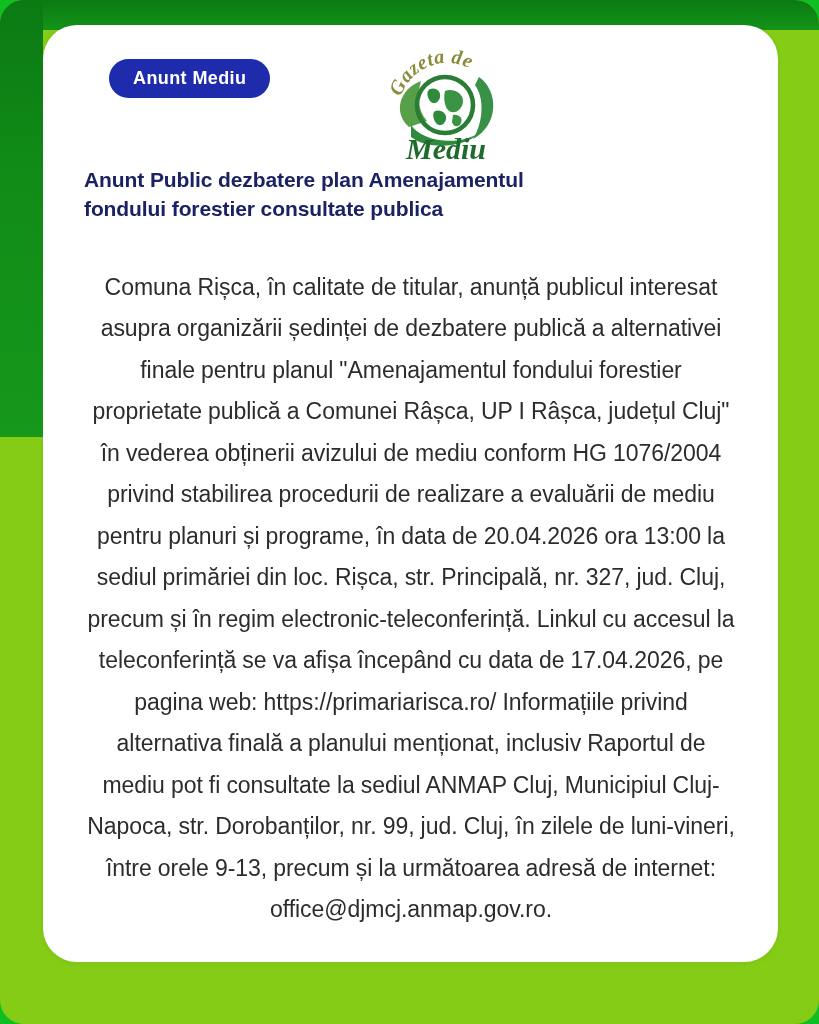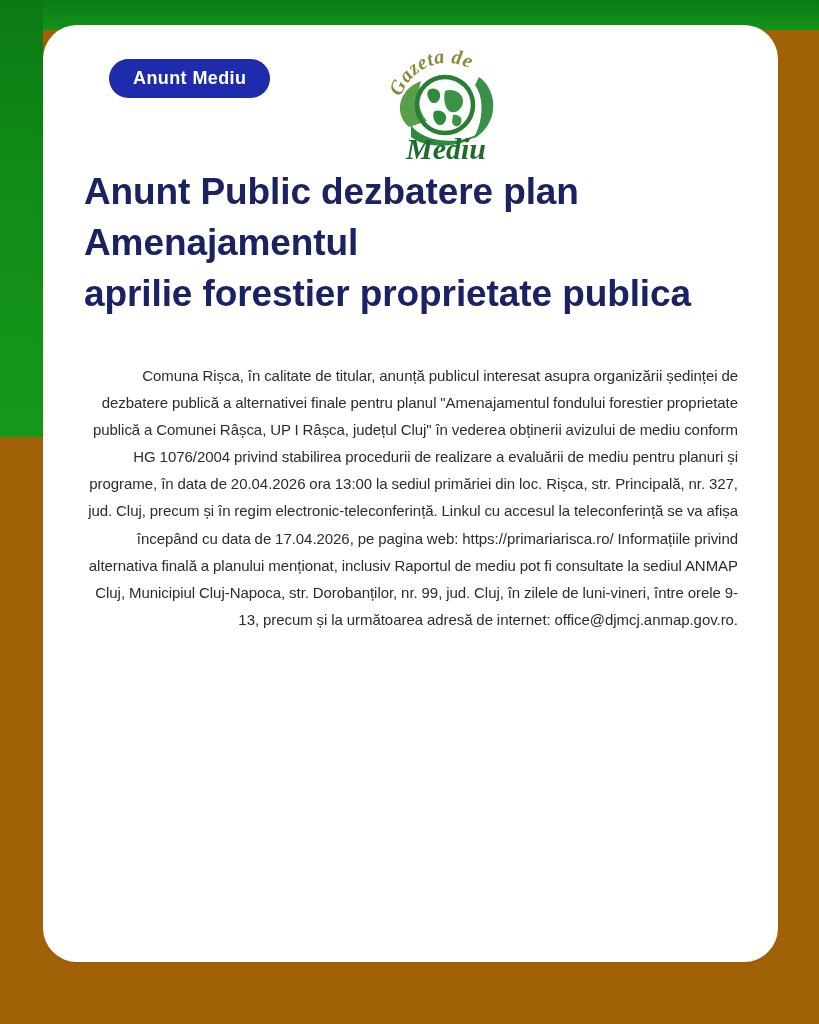--- a/index.html
+++ b/index.html
@@ -11,22 +11,23 @@
     height: 1024px;
     overflow: hidden;
     font-family: "Liberation Sans", sans-serif;
     background: #0fbf22;
   }
 
   #poster {
     position: relative;
     width: 819px;
     height: 1024px;
-    background: #a16207;
+    background: #84cc16;
     overflow: hidden;
+    border-radius: 24px;
   }
 
   
   .bg-dark-top {
     position: absolute;
     left: 0;
     top: 0;
     width: 819px;
     height: 30px;
     background: linear-gradient(180deg, #0b7a14 0%, #118c17 70%, #139418 100%);
@@ -91,38 +92,38 @@
     width: 126px;
     height: 122px;
   }
   .logo svg { display: block; }
 
   
   .title {
     margin: 17px 0 0 0;
     padding: 0 0 0 1px;
     color: #1b2263;
-    font-size: 37px;
+    font-size: 21px;
     font-weight: bold;
     line-height: 1.38;
     letter-spacing: -0.1px;
     max-width: 660px;
   }
   .title .tline { display: block; }
 
   
   .body-text {
     margin: 43px 0 0 0;
     padding: 0 0 0 1px;
     color: #2c2c2c;
-    font-size: 15px;
+    font-size: 23px;
     line-height: 1.805;
     letter-spacing: -0.05px;
     max-width: 662px;
-    text-align: right;
+    text-align: center;
     word-spacing: -0.2px;
   }
 </style>
 </head>
 <body>
 
 <div id="poster">
 
   <div class="bg-dark-top"></div>
   <div class="bg-dark-left"></div>
@@ -158,20 +159,20 @@
             <path d="M 52 68 C 58 66, 64 70, 63 76 C 62 82, 56 84, 53 80 C 50 76, 49 70, 52 68 Z" fill="#2f8a3c"></path>
             <path d="M 70 72 C 76 71, 80 75, 78 80 C 76 85, 70 84, 69 79 Z" fill="#3a9444"></path>
 
             <text x="63" y="116" text-anchor="middle" font-family="'Liberation Serif', serif" font-size="30" font-style="italic" font-weight="bold" fill="#1f6b2e">Mediu</text>
           </svg>
         </div>
       </div>
 
       <h1 class="title">
         <span class="tline">Anunt Public dezbatere plan Amenajamentul</span>
-        <span class="tline">aprilie forestier proprietate publica</span>
+        <span class="tline">fondului forestier consultate publica</span>
       </h1>
 
       <p class="body-text">Comuna Rișca, în calitate de titular, anunță publicul interesat asupra organizării ședinței de dezbatere publică a alternativei finale pentru planul "Amenajamentul fondului forestier proprietate publică a Comunei Râșca, UP I Râșca, județul Cluj" în vederea obținerii avizului de mediu conform HG 1076/2004 privind stabilirea procedurii de realizare a evaluării de mediu pentru planuri și programe, în data de 20.04.2026 ora 13:00 la sediul primăriei din loc. Rișca, str. Principală, nr. 327, jud. Cluj, precum și în regim electronic-teleconferință. Linkul cu accesul la teleconferință se va afișa începând cu data de 17.04.2026, pe pagina web: https://primariarisca.ro/ Informațiile privind alternativa finală a planului menționat, inclusiv Raportul de mediu pot fi consultate la sediul ANMAP Cluj, Municipiul Cluj-Napoca, str. Dorobanților, nr. 99, jud. Cluj, în zilele de luni-vineri, între orele 9-13, precum și la următoarea adresă de internet: office@djmcj.anmap.gov.ro.</p>
 
     </div>
   </div>
 </div>
 
 </body></html>

